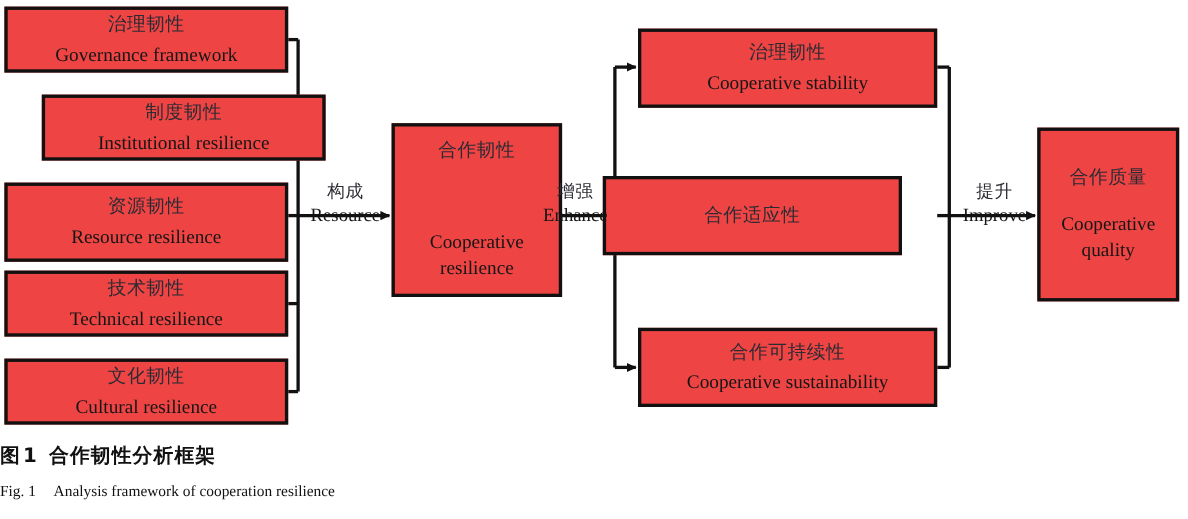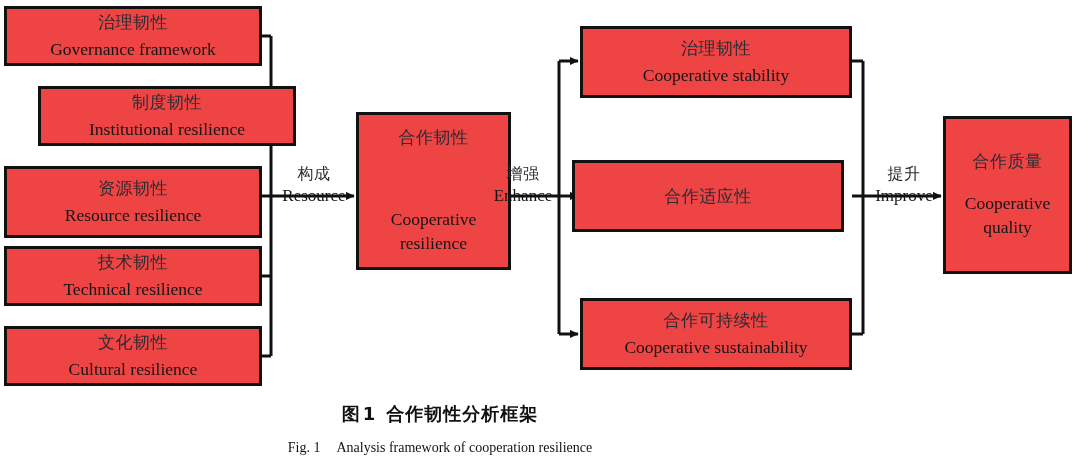--- a/index.html
+++ b/index.html
@@ -74,21 +74,20 @@
     font-family: "Liberation Serif", "DejaVu Serif", serif;
     font-size: 17px;
     color: #151515;
     margin-top: 1px;
   }
 
   .caption {
     position: absolute;
     left: 0;
     width: 880px;
-    text-align: center;
   }
   #caption-cn {
     top: 402px;
     font-family: "DejaVu Sans", "Liberation Sans", sans-serif;
     font-size: 18px;
     font-weight: bold;
     color: #111111;
     letter-spacing: 1px;
   }
   #caption-cn .num { margin: 0 10px 0 2px; }
@@ -168,21 +167,21 @@
   <div class="node tall" style="left:356px; top:112px; width:155px; height:158px;gap:40px;">
     <span class="cn">合作韧性</span>
     <span class="en" style="max-width:112px;">Cooperative resilience</span>
   </div>
 
   <div class="node" style="left:580px; top:26px; width:272px; height:72px;">
     <span class="cn">治理韧性</span>
     <span class="en">Cooperative stability</span>
   </div>
 
-  <div class="node" style="left:572px; top:160px; width:272px; height:72px;">
+  <div class="node" style="left:548px; top:160px; width:272px; height:72px;">
     <span class="cn">合作适应性</span>
   </div>
 
   <div class="node" style="left:580px; top:298px; width:272px; height:72px;align-items:center;">
     <span class="cn">合作可持续性</span>
     <span class="en">Cooperative sustainability</span>
   </div>
 
   <div class="node tall" style="left:943px; top:116px; width:129px; height:158px;">
     <span class="cn">合作质量</span>

